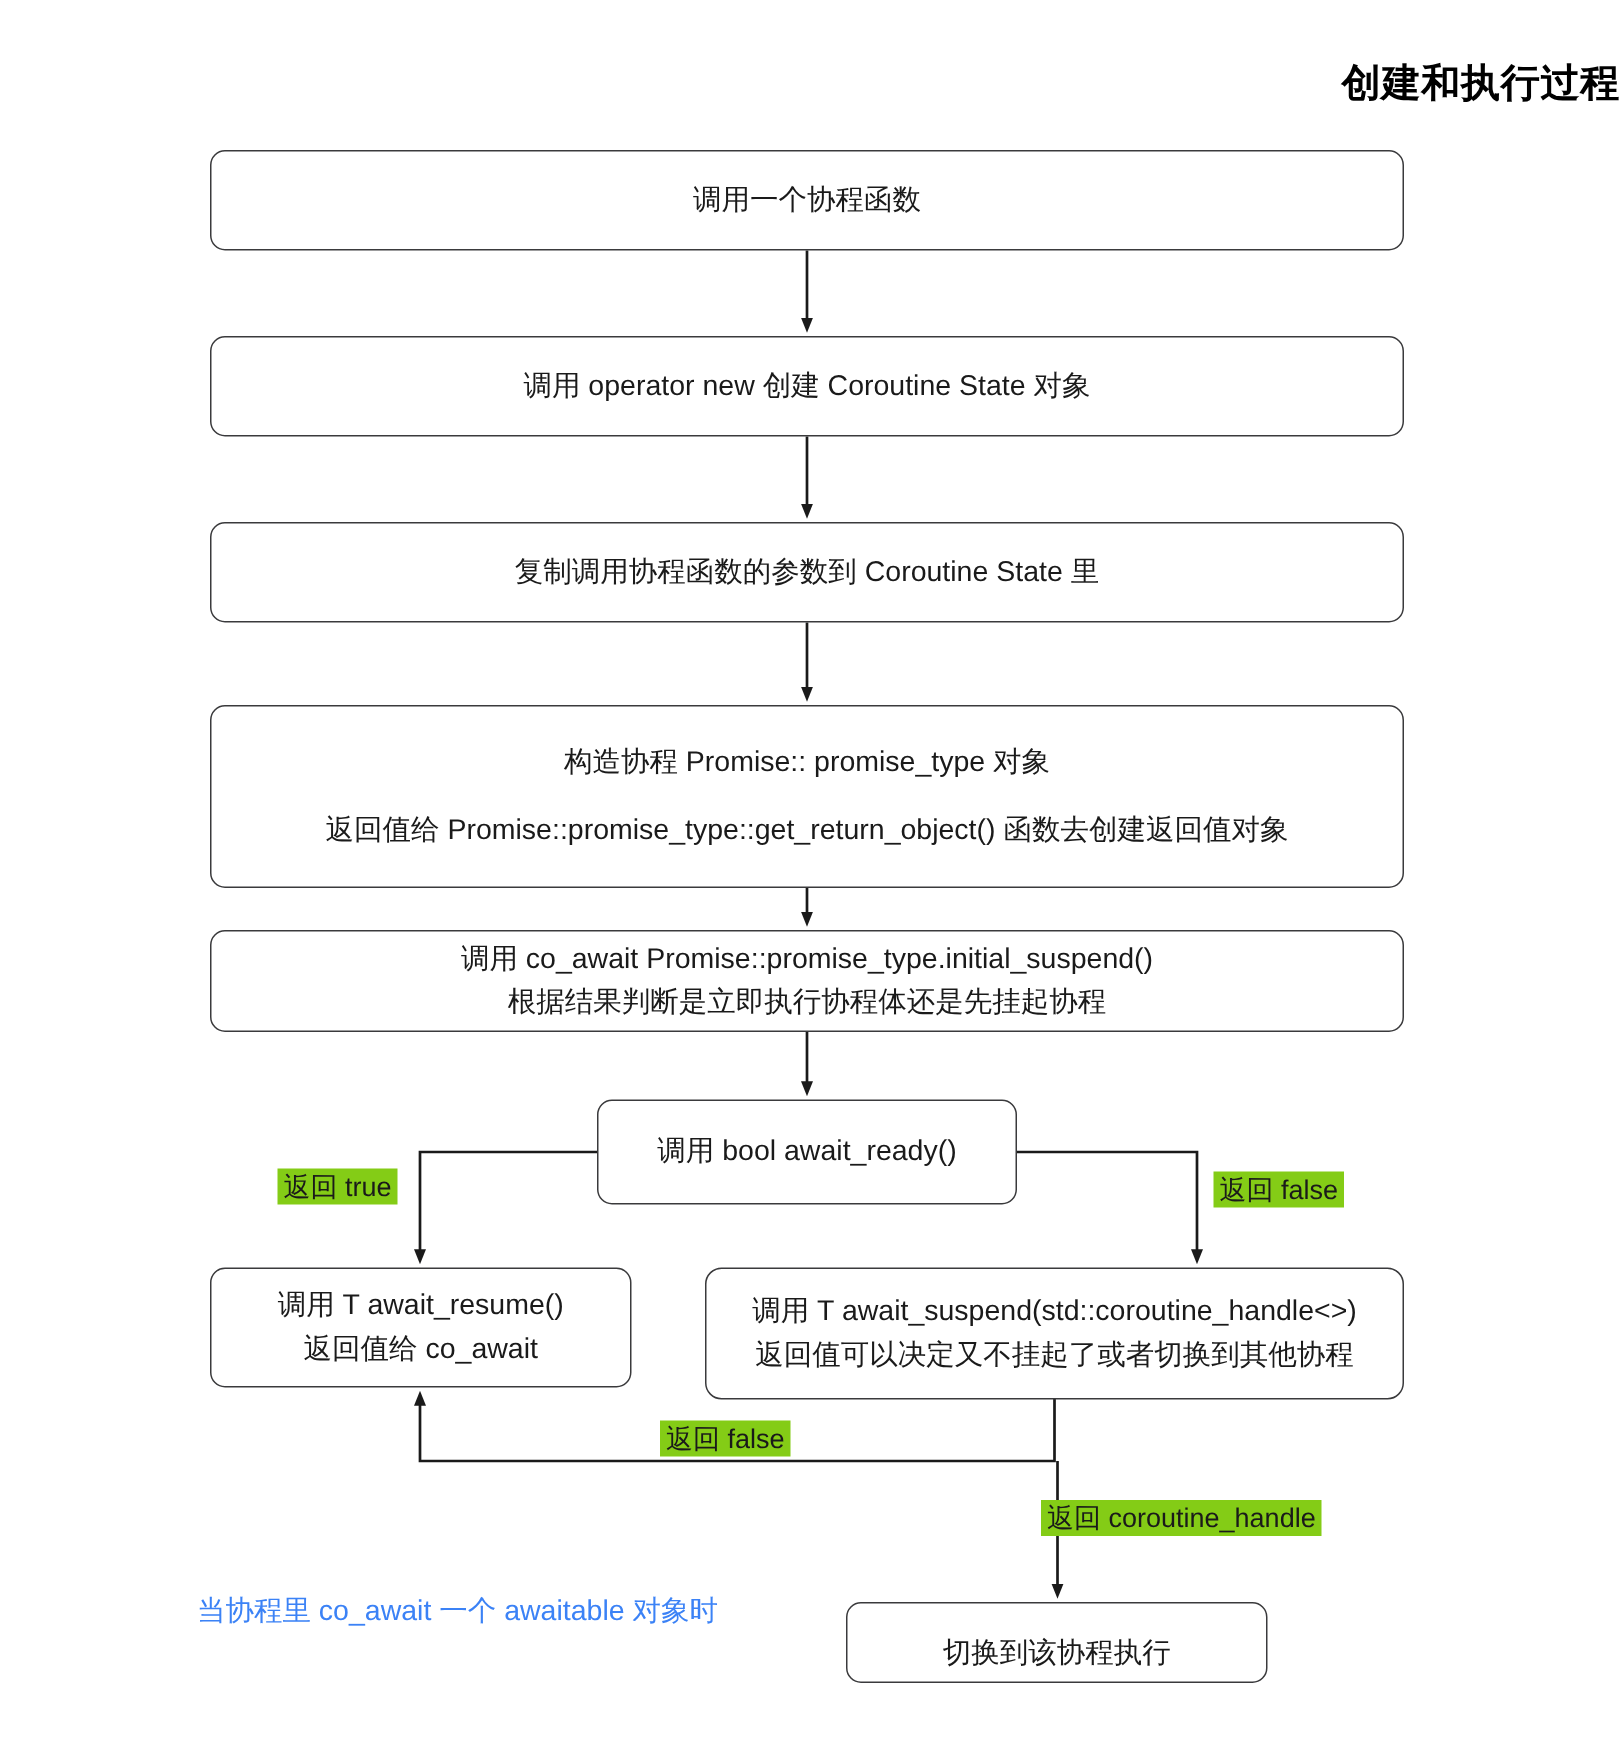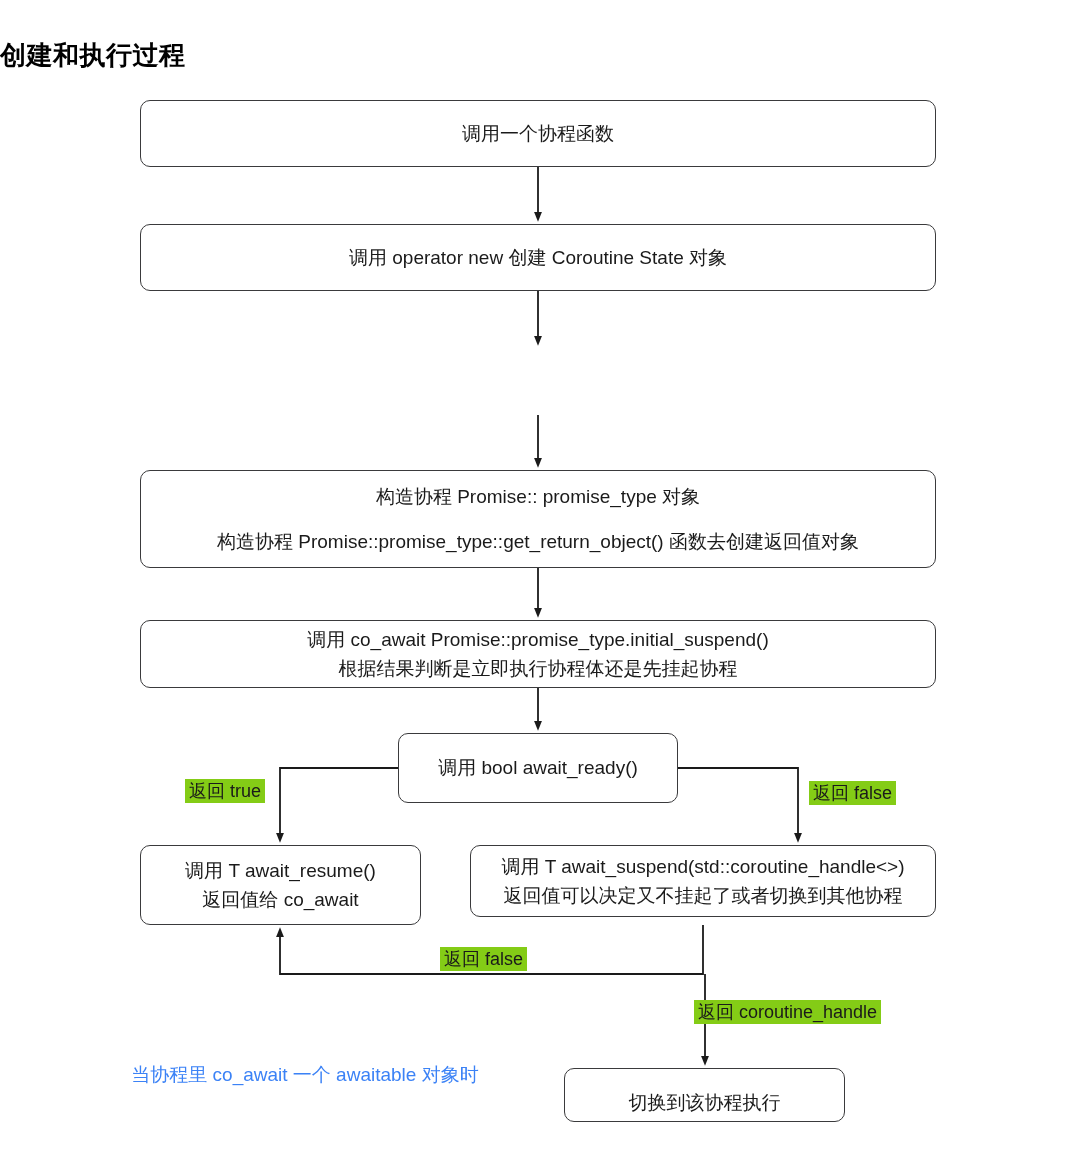--- a/index.html
+++ b/index.html
@@ -25,21 +25,21 @@
     top: 0;
     width: 1080px;
     height: 1163px;
     pointer-events: none;
   }
   .diagram-title {
     position: absolute;
     left: 0;
     top: 38px;
     width: 1080px;
-    text-align: left;
+    text-align: right;
     font-size: 26px;
     font-weight: bold;
     letter-spacing: 0.5px;
     color: #000000;
   }
   .node {
     position: absolute;
     box-sizing: border-box;
     border: 1.6px solid #3a3a3c;
     border-radius: 10px;
@@ -104,41 +104,44 @@
   </svg>
 
   <div class="node" style="left:140px; top:100px; width:796px; height:67px;">
     <span>调用一个协程函数</span>
   </div>
 
   <div class="node" style="left:140px; top:224px; width:796px; height:67px;">
     <span>调用 operator new 创建 Coroutine State 对象</span>
   </div>
 
+  <div class="node" style="left:140px; top:348px; width:796px; height:67px;">
+    <span>复制调用协程函数的参数到 Coroutine State 里</span>
+  </div>
 
-  <div class="node" style="left:140px; top:470px; width:796px; height:98px;gap:15px;">
+  <div class="node" style="left:140px; top:470px; width:796px; height:122px;gap:15px;">
     <span>构造协程 Promise:: promise_type 对象</span>
-    <span class="line2">构造协程 Promise::promise_type::get_return_object() 函数去创建返回值对象</span>
+    <span class="line2">返回值给 Promise::promise_type::get_return_object() 函数去创建返回值对象</span>
   </div>
 
   <div class="node" style="left:140px; top:620px; width:796px; height:68px;">
     <span>调用 co_await Promise::promise_type.initial_suspend()</span>
     <span class="line2">根据结果判断是立即执行协程体还是先挂起协程</span>
   </div>
 
   <div class="node" style="left:140px; top:845px; width:281px; height:80px;">
     <span>调用 T await_resume()</span>
     <span class="line2">返回值给 co_await</span>
   </div>
 
   <div class="node" style="left:398px; top:733px; width:280px; height:70px;">
     <span>调用 bool await_ready()</span>
   </div>
 
-  <div class="node" style="left:470px; top:845px; width:466px; height:72px;">
+  <div class="node" style="left:470px; top:845px; width:466px; height:88px;border-radius:11px;">
     <span>调用 T await_suspend(std::coroutine_handle&lt;&gt;)</span>
     <span class="line2">返回值可以决定又不挂起了或者切换到其他协程</span>
   </div>
 
   <div class="node" style="left:564px; top:1068px; width:281px; height:54px;justify-content:flex-end;">
     <span>切换到该协程执行</span>
   </div>
 
   <div class="edge-label" style="left:185px; top:779px;">返回 true</div>
 

